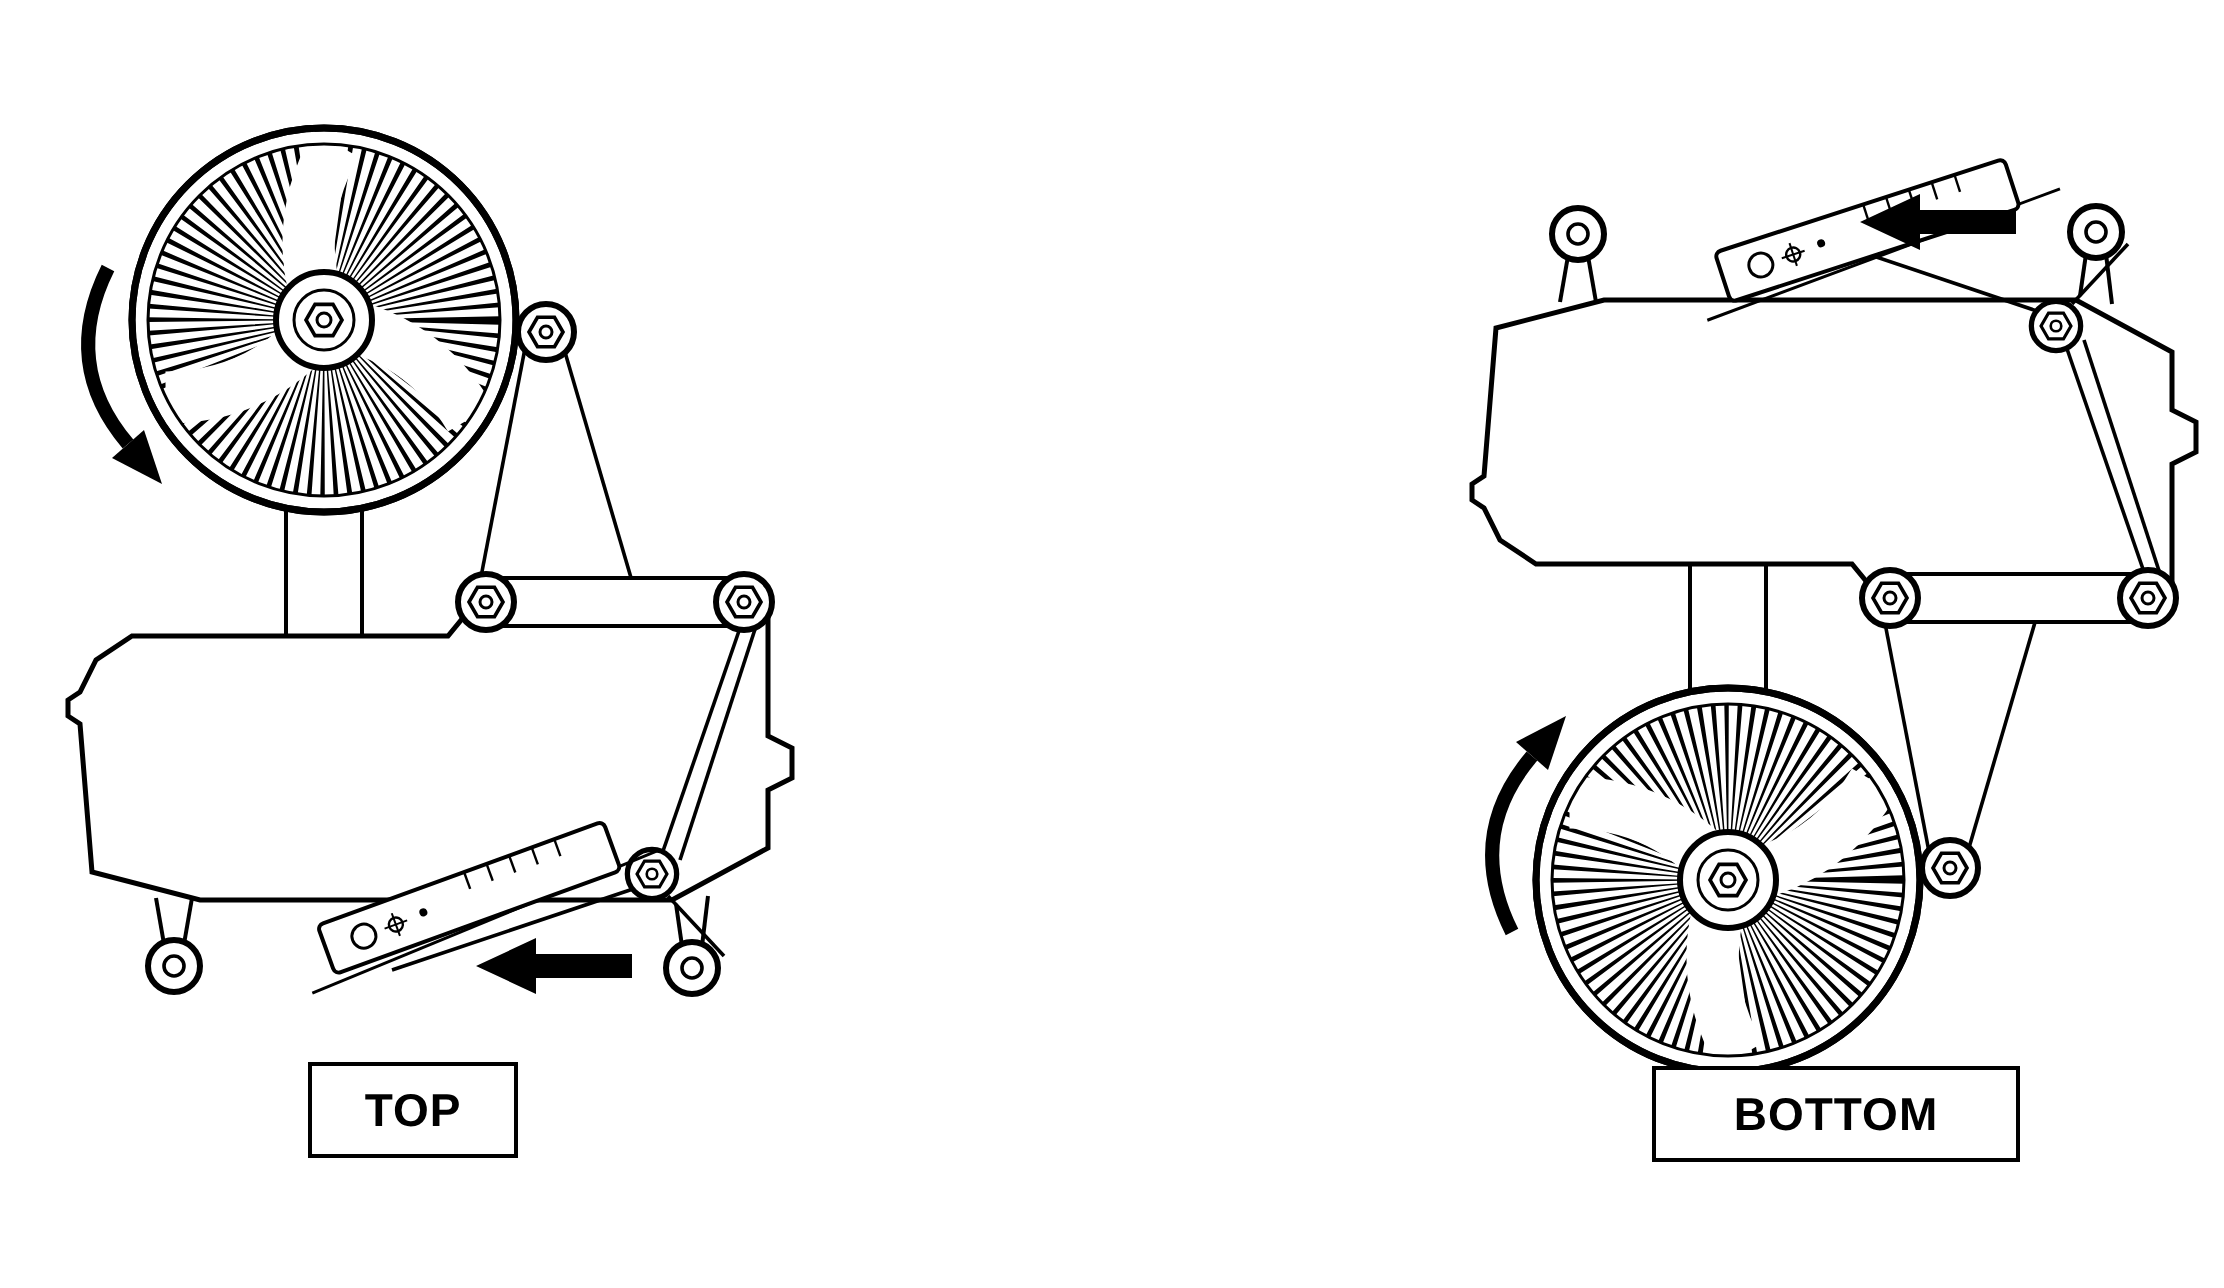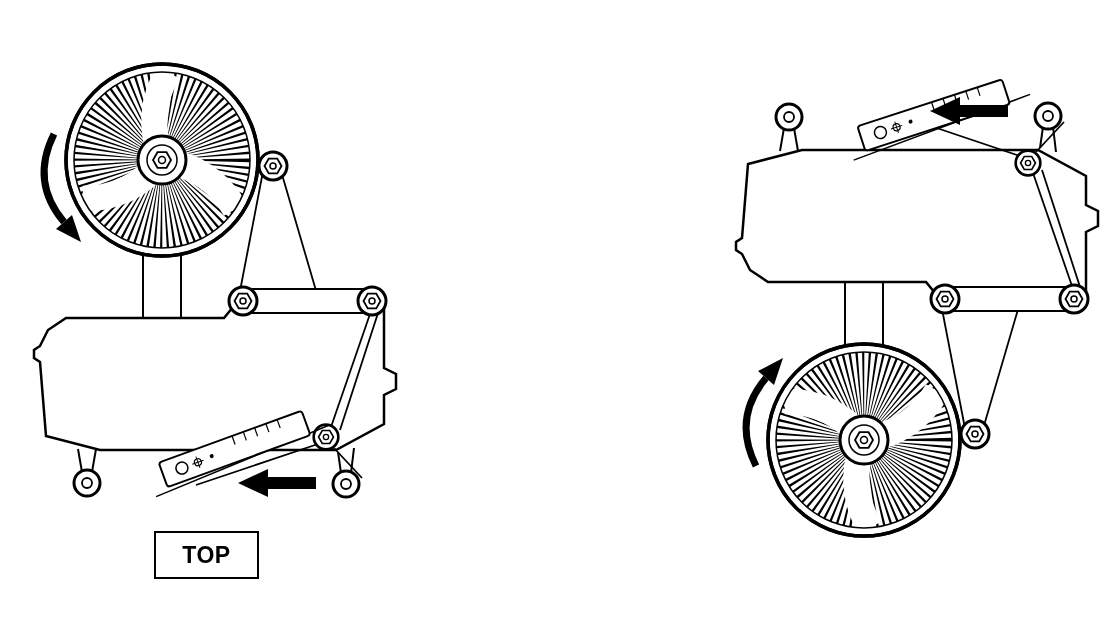--- a/index.html
+++ b/index.html
@@ -132,13 +132,14 @@
 
     <use href="#bracket" transform="translate(170,482) rotate(-20)"></use>
     <use href="#bracket" transform="translate(868,146) rotate(-18)"></use>
 
     <use href="#black-arrow" transform="translate(238,483)"></use>
     <use href="#black-arrow" transform="translate(930,111)"></use>
   </svg>
 
   <div id="label-top" class="label-box">TOP</div>
 
+  <div id="label-bottom" class="label-box">BOTTOM</div>
 </div>
 
 </body></html>

